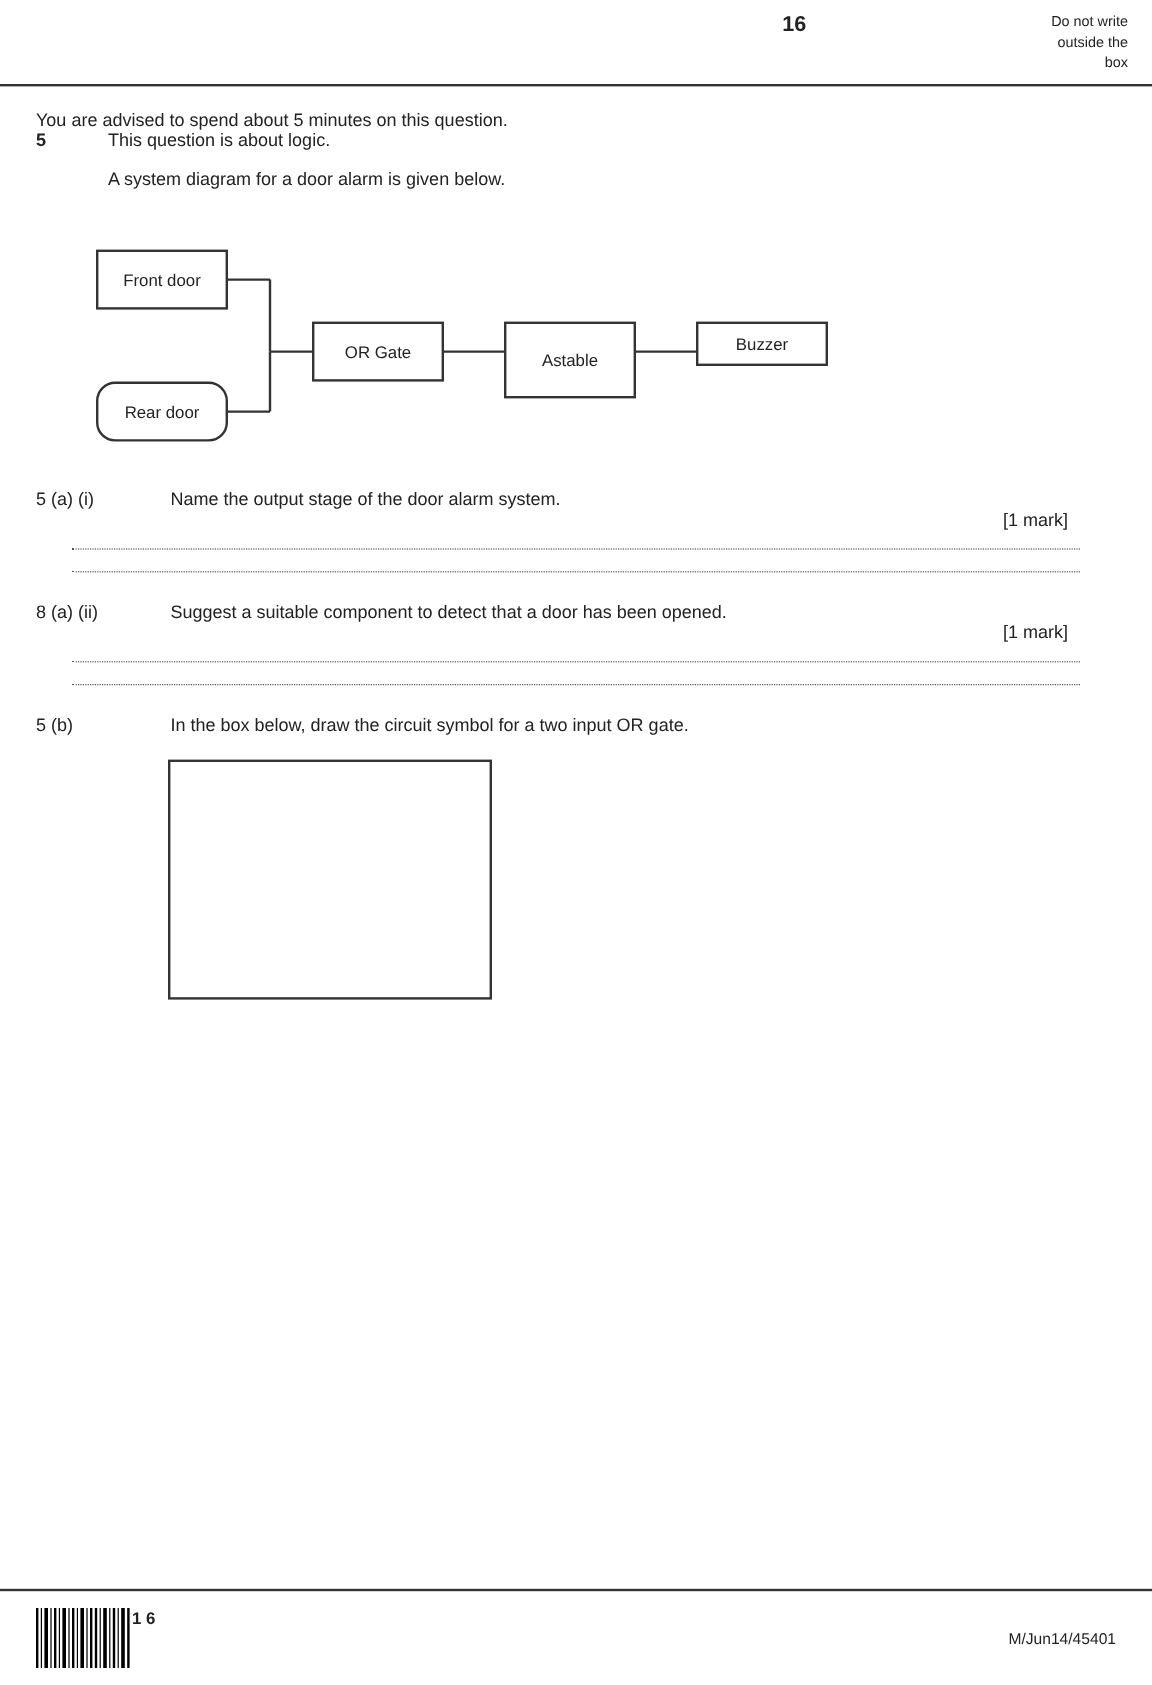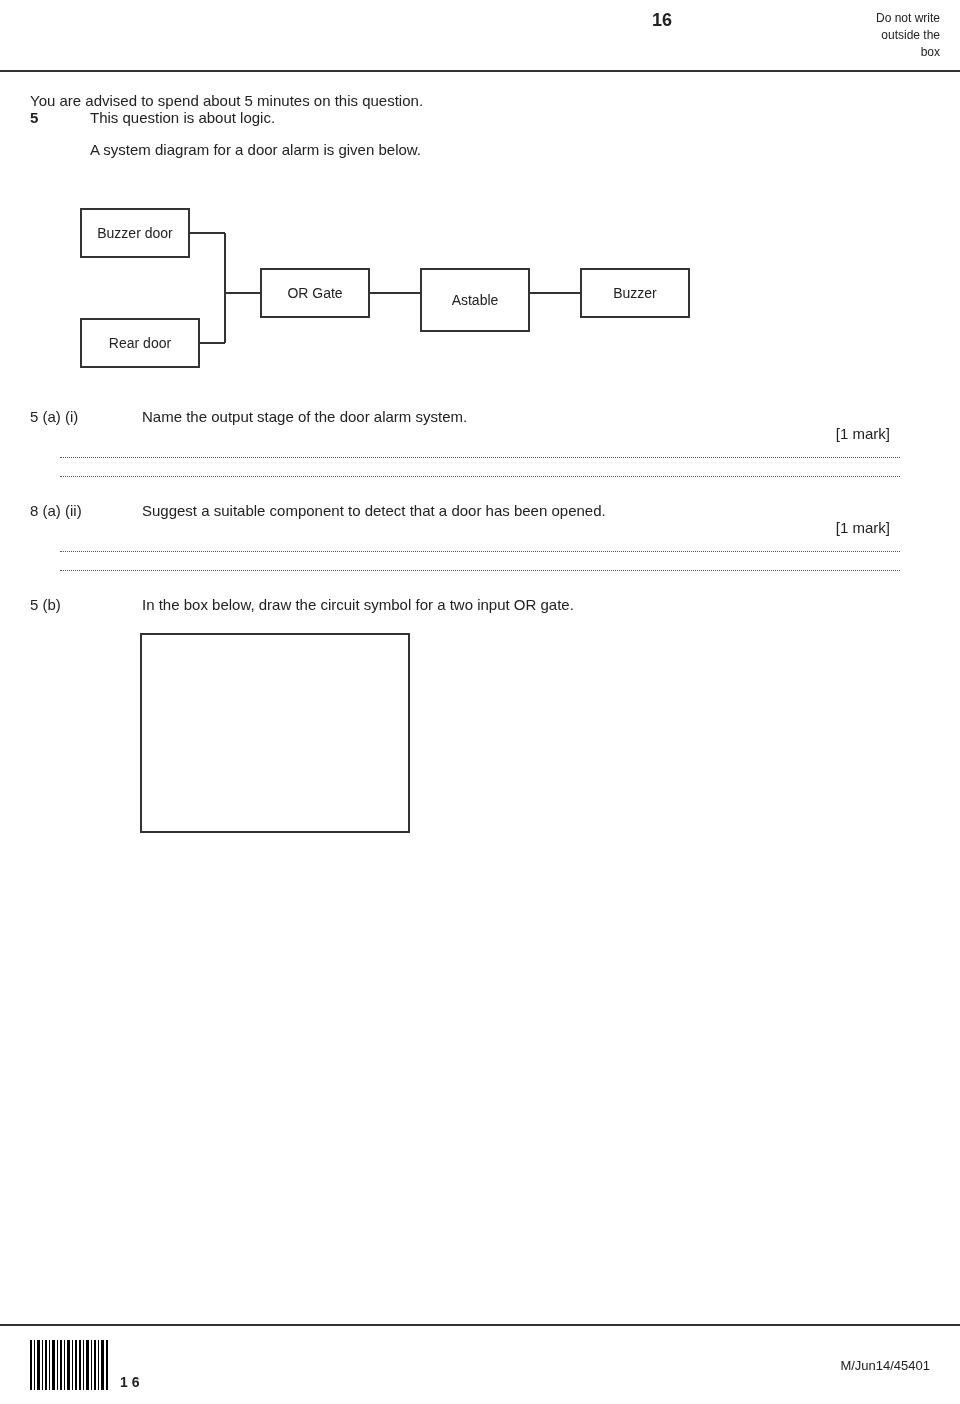--- a/index.html
+++ b/index.html
@@ -157,22 +157,20 @@
       height: 80px;
       border-top: 2px solid #333;
       display: flex;
       align-items: center;
       justify-content: space-between;
       padding: 10px 30px;
     }
 
     .barcode-area {
       display: flex;
-      align-items: flex-end;
-      gap: 10px;
     }
 
     .footer-page-num {
       font-size: 14px;
       font-weight: bold;
     }
 
     .footer-code {
       font-size: 13px;
     }
@@ -229,36 +227,36 @@
         <line x1="165" y1="165" x2="165" y2="115" stroke="#333" stroke-width="2"></line>
 
         <line x1="310" y1="115" x2="360" y2="115" stroke="#333" stroke-width="2"></line>
         <polygon points="360,112 360,118 366,115" fill="#333"></polygon>
 
         <line x1="470" y1="115" x2="520" y2="115" stroke="#333" stroke-width="2"></line>
         <polygon points="520,112 520,118 526,115" fill="#333"></polygon>
       </svg>
 
       <div class="diagram-box" style="left:20px; top:30px; width:110px; height:50px;">
-        <span>Buzzer door</span>
-      </div>
-
-      <div class="diagram-box" style="left:20px; top:140px; width:120px; height:50px;">
+        <span>Front door</span>
+      </div>
+
+      <div class="diagram-box" style="left:20px; top:140px; width:110px; height:50px;border-radius:16px;">
         <span>Rear door</span>
       </div>
 
       <div class="diagram-box" style="left:200px; top:90px; width:110px; height:50px;">
         <span>OR Gate</span>
       </div>
 
       <div class="diagram-box" style="left:360px; top:90px; width:110px; height:64px;">
         <span>Astable</span>
       </div>
 
-      <div class="diagram-box" style="left:520px; top:90px; width:110px; height:50px;">
+      <div class="diagram-box" style="left:520px; top:90px; width:110px; height:37px;">
         <span>Buzzer</span>
       </div>
     </div>
 
     <div class="question-part">
       <div class="part-row">
         <div class="part-label">5 (a) (i)</div>
         <div class="part-text">Name the output stage of the door alarm system.</div>
       </div>
       <div class="marks-right">

